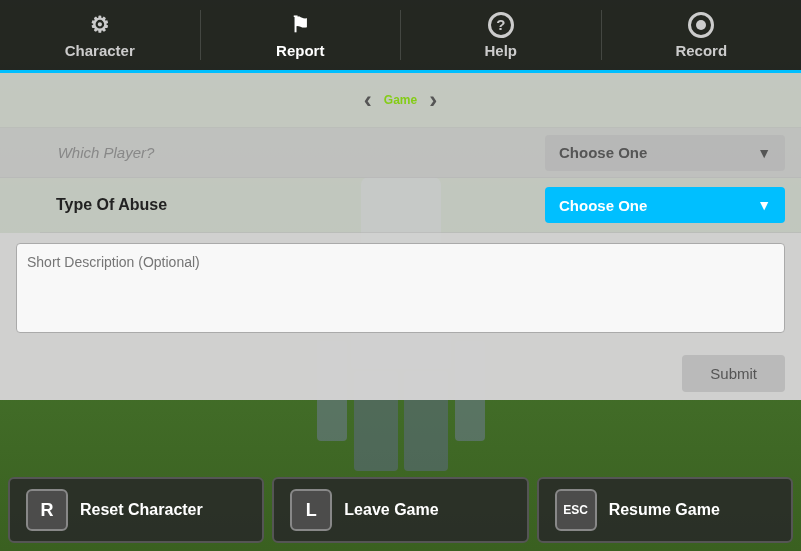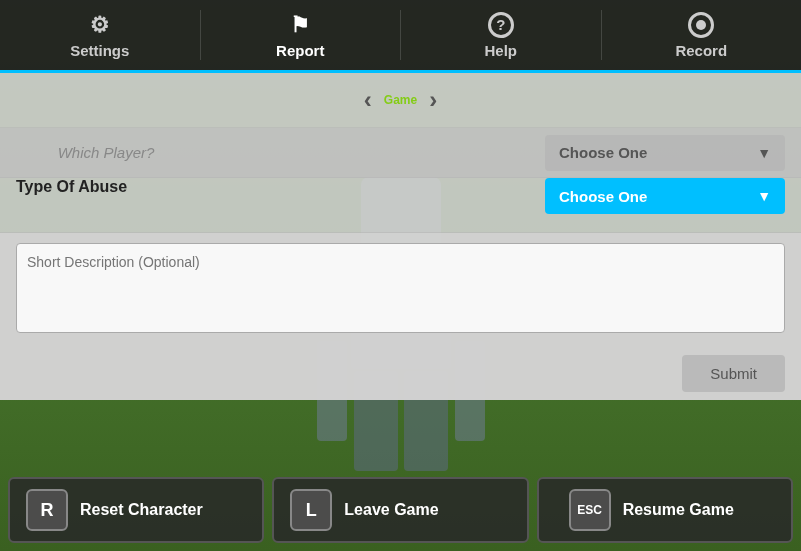--- a/index.html
+++ b/index.html
@@ -191,25 +191,26 @@
     }
 
     .dropdown-arrow {
       font-size: 14px;
       margin-left: 10px;
     }
 
     
     .abuse-row {
       display: flex;
-      align-items: flex-start;
+      align-items: center;
       padding: 0 16px;
       height: 55px;
       border-bottom: 1px solid rgba(180,180,180,0.5);
       position: relative;
+      margin-left: 40px;
     }
 
     
     .desc-row {
       padding: 10px 16px;
       background: rgba(210, 210, 210, 0.88);
     }
 
     .desc-textarea {
       width: 100%;
@@ -280,21 +281,20 @@
       border: 2px solid #888;
       border-radius: 6px;
       font-size: 18px;
       font-weight: 800;
       color: #fff;
       flex-shrink: 0;
     }
 
     .key-badge.small-text {
       font-size: 12px;
-      margin-left: 14px;
     }
 
     
     .which-player-row {
       display: flex;
       align-items: center;
       padding: 0 16px;
       height: 50px;
       border-bottom: 1px solid rgba(180,180,180,0.5);
       background: rgba(190, 190, 190, 0.7);
@@ -350,21 +350,21 @@
     <div class="char-leg"></div>
   </div>
 </div>
 
 <div class="ui-overlay">
 
   <div class="nav-bar">
 
     <div class="nav-item">
       <span class="nav-icon">⚙</span>
-      <span>Settings</span>
+      <span>Character</span>
     </div>
 
     <div class="nav-divider"></div>
 
     <div class="nav-item active">
       <span class="nav-icon flag-icon">⚑</span>
       <span>Report</span>
     </div>
 
     <div class="nav-divider"></div>

